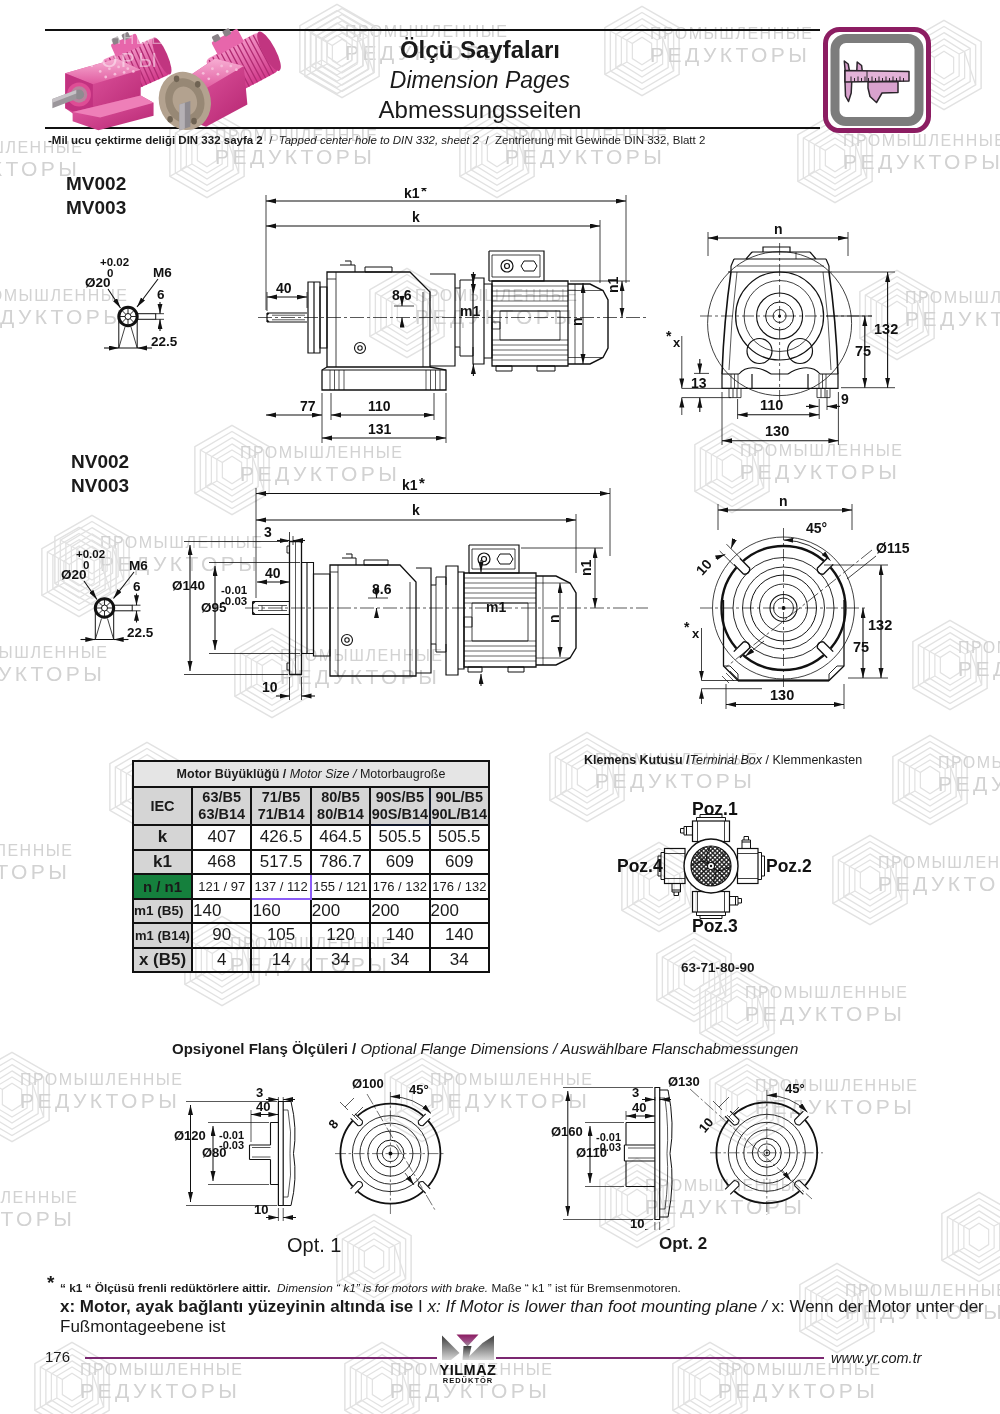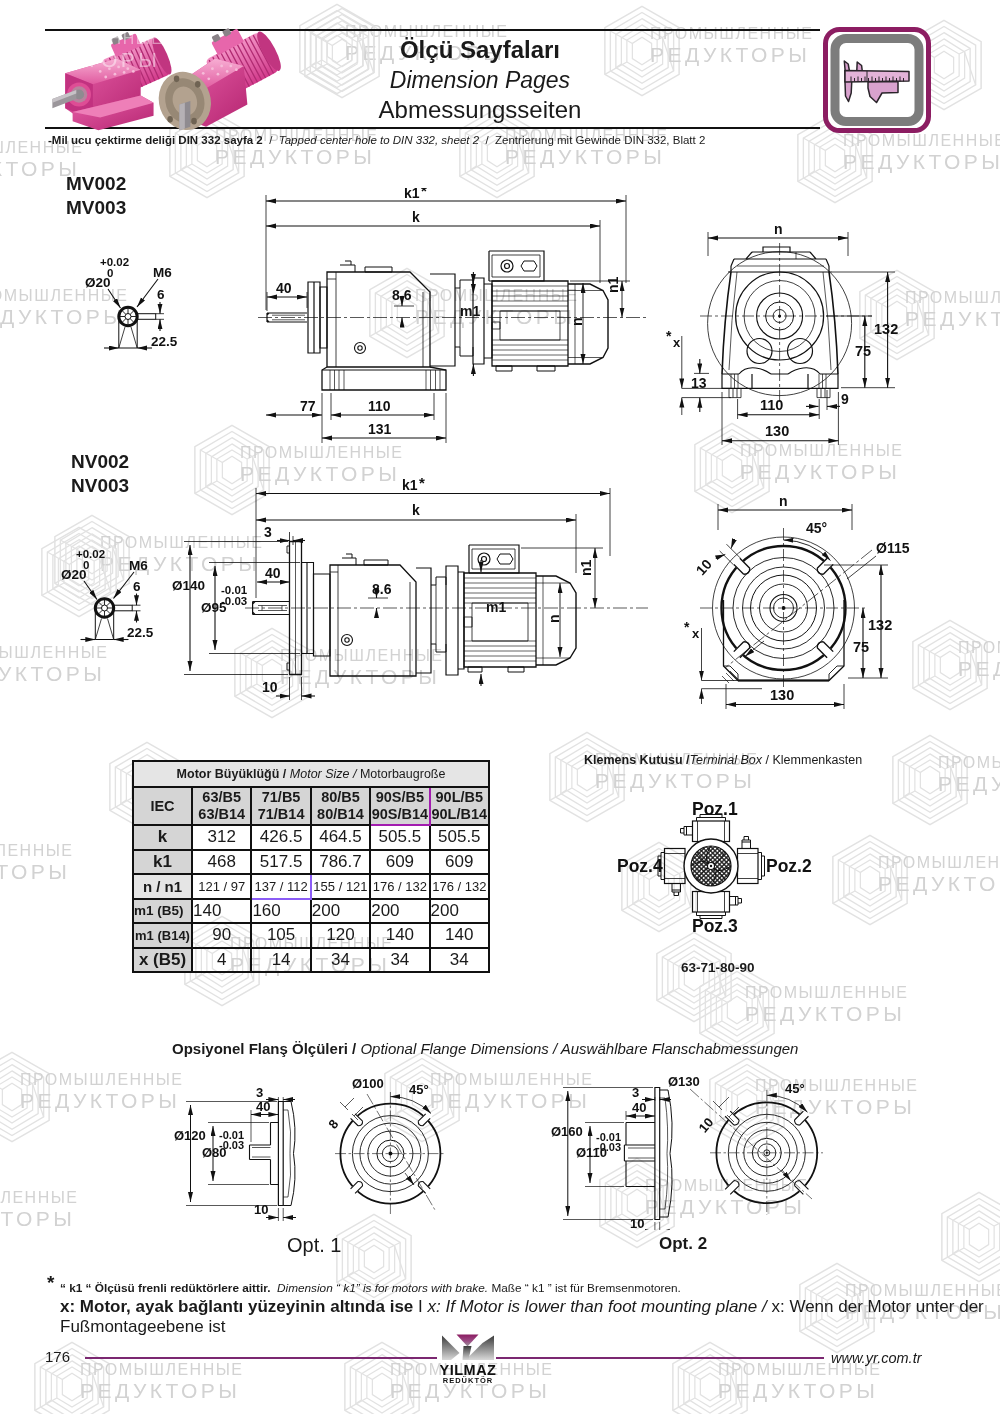--- a/index.html
+++ b/index.html
@@ -1107,41 +1107,41 @@
         </colgroup>
   <tbody>
           <tr>
             <td colspan="6" style="border:2px solid #111;background:#e5e5e5;text-align:center;height:24px;font-size:12.5px;"><b>Motor Büyüklüğü /</b> <i>Motor Size /</i> Motorbaugroße</td>
           </tr>
   <tr style="background:#d5d5d5;font-weight:bold;font-size:14.5px;text-align:center;">
     <td style="border:2px solid #111;height:36px;">IEC</td>
     <td style="border:2px solid #111;line-height:1.2;">63/B5<br>63/B14</td>
     <td style="border:2px solid #111;line-height:1.2;">71/B5<br>71/B14</td>
     <td style="border:2px solid #111;line-height:1.2;">80/B5<br>80/B14</td>
-    <td style="border:2px solid #a21caf;line-height:1.2;">90S/B5<br>90S/B14</td>
+    <td style="border:2px solid #0f172a;line-height:1.2;">90S/B5<br>90S/B14</td>
     <td style="border:2px solid #111;line-height:1.2;">90L/B5<br>90L/B14</td>
   </tr>
   <tr style="text-align:center;font-size:17px;">
             <td style="border:2px solid #111;background:#d5d5d5;font-weight:bold;height:22.5px;">k</td>
-            <td style="border:2px solid #111;">312</td>
+            <td style="border:2px solid #111;">407</td>
             <td style="border:2px solid #111;">426.5</td>
             <td style="border:2px solid #111;">464.5</td>
             <td style="border:2px solid #111;">505.5</td>
             <td style="border:2px solid #111;">505.5</td>
           </tr>
   <tr style="text-align:center;font-size:17px;">
             <td style="border:2px solid #111;background:#d5d5d5;font-weight:bold;height:22.5px;">k1</td>
             <td style="border:2px solid #111;">468</td>
             <td style="border:2px solid #111;">517.5</td>
             <td style="border:2px solid #111;">786.7</td>
             <td style="border:2px solid #111;">609</td>
             <td style="border:2px solid #111;">609</td>
           </tr>
   <tr style="text-align:center;font-size:13px;white-space:nowrap;">
-            <td style="border:2px solid #111;background:#e5e5e5;font-weight:bold;height:22.5px;font-size:15px;">n / n1</td>
+            <td style="border:2px solid #111;background:#15803d;font-weight:bold;height:22.5px;font-size:15px;">n / n1</td>
             <td style="border:2px solid #111;">121 / 97</td>
             <td style="border:2px solid #8b5cf6;">137 / 112</td>
             <td style="border:2px solid #111;">155 / 121</td>
             <td style="border:2px solid #111;">176 / 132</td>
             <td style="border:2px solid #111;">176 / 132</td>
           </tr>
   <tr style="font-size:17px;">
             <td style="border:2px solid #111;background:#d5d5d5;font-weight:bold;height:22.5px;font-size:13.5px;">m1 (B5)</td>
             <td style="border:2px solid #111;">140</td>
             <td style="border:2px solid #111;">160</td>

